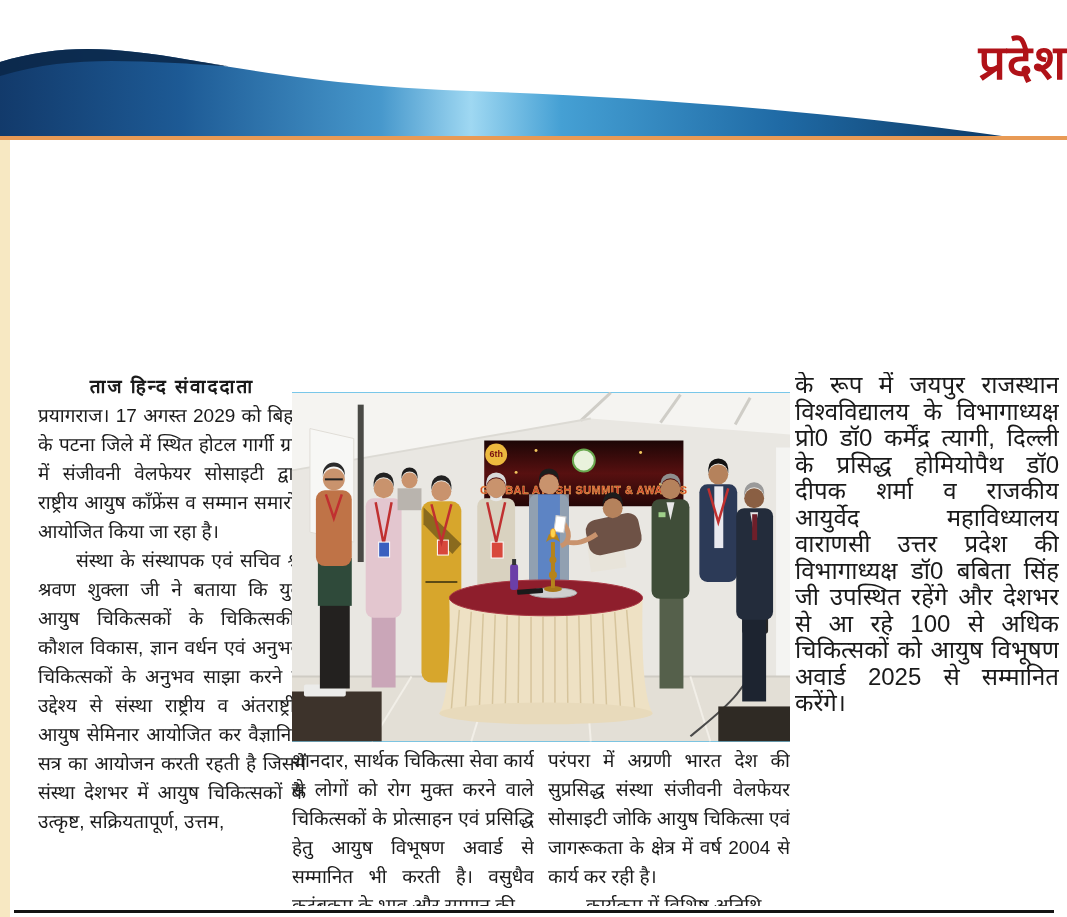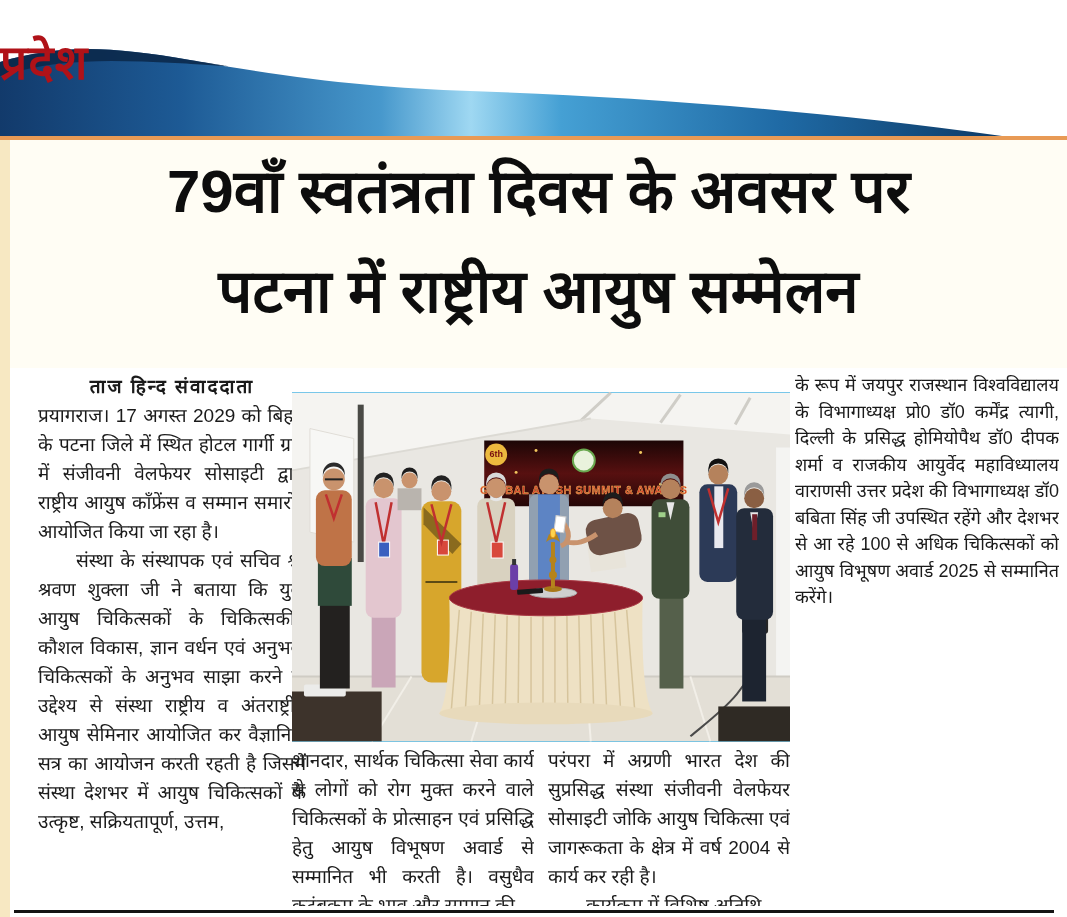--- a/index.html
+++ b/index.html
@@ -1,38 +1,38 @@
 <!DOCTYPE html>
 <html><head>
 <meta charset="utf-8">
 <style>
   html,body{margin:0;padding:0;background:#ffffff;}
   .page{position:relative;width:1067px;height:917px;background:#ffffff;overflow:hidden;
         font-family:"Liberation Sans",sans-serif;color:#1a1a1a;}
 
   
-  .section-title{position:absolute;top:28px;left:0;width:100%;text-align:left;
+  .section-title{position:absolute;top:28px;left:0;width:100%;text-align:right;
         font-size:48px;font-weight:bold;color:#b01218;letter-spacing:1px;z-index:3;}
   .wave{position:absolute;top:0;left:0;width:1067px;height:140px;z-index:1;}
   .orange-rule{position:absolute;top:136px;left:0;width:1067px;height:4px;background:#e89a55;z-index:2;}
   .left-strip{position:absolute;top:140px;left:0;bottom:0;width:10px;background:#f7e8c2;z-index:2;}
 
   
   .headline-block{position:absolute;top:140px;left:10px;width:1057px;height:228px;
         background:#fffdf4;z-index:1;}
   .headline-line{width:100%;text-align:center;font-weight:800;color:#0d0d0d;
         font-size:60px;line-height:1.0;font-family:"Liberation Sans",sans-serif;}
   .headline-line.l1{margin-top:22px;}
   .headline-line.l2{margin-top:40px;}
 
   
   .col{position:absolute;text-align:justify;overflow:hidden;}
   .col p{margin:0;}
   .left-col{left:18px;top:372px;width:268px;height:534px;font-size:19px;line-height:29px;margin-left:20px;}
-  .right-col{left:795px;top:372px;width:264px;height:534px;font-size:18px;line-height:26.5px;}
+  .right-col{left:795px;top:372px;width:264px;height:534px;font-size:24px;line-height:26.5px;}
   .cap-col1{left:292px;top:746px;width:242px;height:160px;font-size:19px;line-height:29px;}
   .cap-col2{left:548px;top:746px;width:242px;height:160px;font-size:19px;line-height:29px;}
   .byline{font-weight:bold;text-align:center;letter-spacing:2px;}
   .dateline{font-weight:normal;}
   .indent{text-indent:38px;}
 
   
   .photo{position:absolute;left:292px;top:392px;width:498px;height:350px;background:#0ea5e9;}
   .photo svg{display:block;}
 
@@ -56,24 +56,20 @@
         <stop offset="1" stop-color="#0d3a66"></stop>
       </linearGradient>
     </defs>
     <path d="M0,62 C60,44 110,46 190,60 C300,80 380,88 470,91 C620,96 800,108 1002,136 L1002,137 L0,137 Z" fill="url(#wg)"></path>
     <path d="M0,62 C60,44 110,46 190,60 C250,70 235,66 175,63 C110,60 60,58 0,76 Z" fill="#0a2748" opacity="0.85"></path>
   </svg>
   <div class="section-title">प्रदेश</div>
   <div class="orange-rule"></div>
   <div class="left-strip"></div>
 
-  <div class="headline-block">
-    <div class="headline-line l1">79वाँ स्वतंत्रता दिवस के अवसर पर</div>
-    <div class="headline-line l2">पटना में राष्ट्रीय आयुष सम्मेलन</div>
-  </div>
 
   <div class="col left-col">
     <p class="byline">ताज हिन्द संवाददाता</p>
     <p><span class="dateline">प्रयागराज।</span> <span>17 अगस्त 2029 को बिहार के पटना जिले में स्थित होटल गार्गी ग्रांड में संजीवनी वेलफेयर सोसाइटी द्वारा राष्ट्रीय आयुष कॉंफ्रेंस व सम्मान समारोह आयोजित किया जा रहा है।</span></p>
     <p class="indent">संस्था के संस्थापक एवं सचिव श्री श्रवण शुक्ला जी ने बताया कि युवा आयुष चिकित्सकों के चिकित्सकीय कौशल विकास, ज्ञान वर्धन एवं अनुभवी चिकित्सकों के अनुभव साझा करने के उद्देश्य से संस्था राष्ट्रीय व अंतराष्ट्रीय आयुष सेमिनार आयोजित कर वैज्ञानिक सत्र का आयोजन करती रहती है जिसमें संस्था देशभर में आयुष चिकित्सकों के उत्कृष्ट, सक्रियतापूर्ण, उत्तम,</p>
   </div>
 
   <div class="photo">
     <svg width="498" height="350" viewBox="0 0 500 350" aria-hidden="true">
       <defs>

